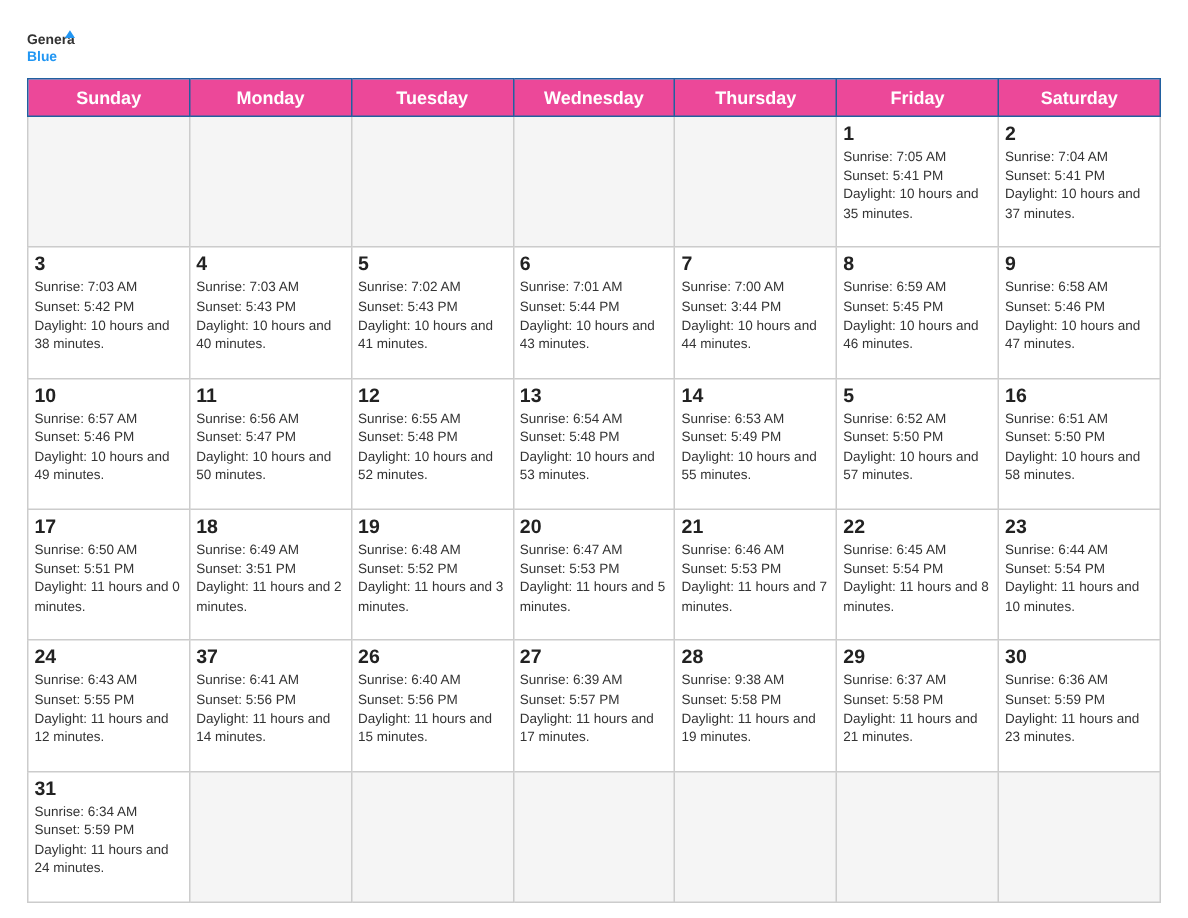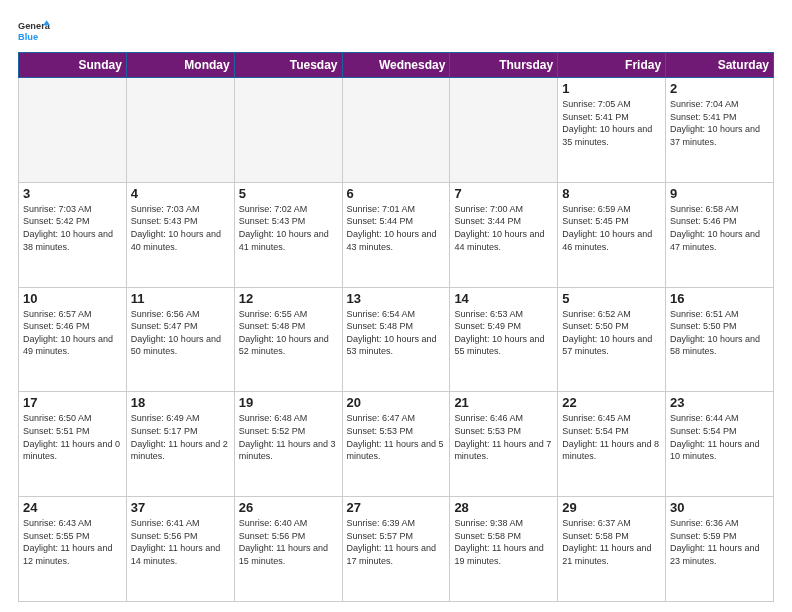--- a/index.html
+++ b/index.html
@@ -46,26 +46,26 @@
       color: #444;
     }
     .calendar {
       flex: 1;
       border: 1px solid #ccc;
       border-collapse: collapse;
       width: 100%;
       table-layout: fixed;
     }
     .calendar th {
-      background: #701a75;
+      background: #ec4899;
       color: #fff;
       font-size: 12px;
       font-weight: bold;
       padding: 5px 4px;
-      text-align: right;
+      text-align: center;
       border: 1px solid #2060a0;
     }
     .calendar td {
       border: 1px solid #ccc;
       vertical-align: top;
       padding: 3px 4px;
       font-size: 9.5px;
       color: #333;
       background: #fff;
       height: 74px;
@@ -247,21 +247,21 @@
           <td>
             <span class="day-num">17</span>
             <div class="day-info">Sunrise: 6:50 AM
 Sunset: 5:51 PM
 Daylight: 11 hours
 and 0 minutes.</div>
           </td>
           <td>
             <span class="day-num">18</span>
             <div class="day-info">Sunrise: 6:49 AM
-Sunset: 5:17 PM
+Sunset: 3:51 PM
 Daylight: 11 hours
 and 2 minutes.</div>
           </td>
           <td>
             <span class="day-num">19</span>
             <div class="day-info">Sunrise: 6:48 AM
 Sunset: 5:52 PM
 Daylight: 11 hours
 and 3 minutes.</div>
           </td>
@@ -337,16 +337,31 @@
 Daylight: 11 hours
 and 21 minutes.</div>
           </td>
           <td>
             <span class="day-num">30</span>
             <div class="day-info">Sunrise: 6:36 AM
 Sunset: 5:59 PM
 Daylight: 11 hours
 and 23 minutes.</div>
           </td>
+        </tr>
+        <tr class="last-row">
+          <td>
+            <span class="day-num">31</span>
+            <div class="day-info">Sunrise: 6:34 AM
+Sunset: 5:59 PM
+Daylight: 11 hours
+and 24 minutes.</div>
+          </td>
+          <td class="empty"></td>
+          <td class="empty"></td>
+          <td class="empty"></td>
+          <td class="empty"></td>
+          <td class="empty"></td>
+          <td class="empty"></td>
         </tr>
       </tbody>
   </table>
 </div>
 
 </body></html>

